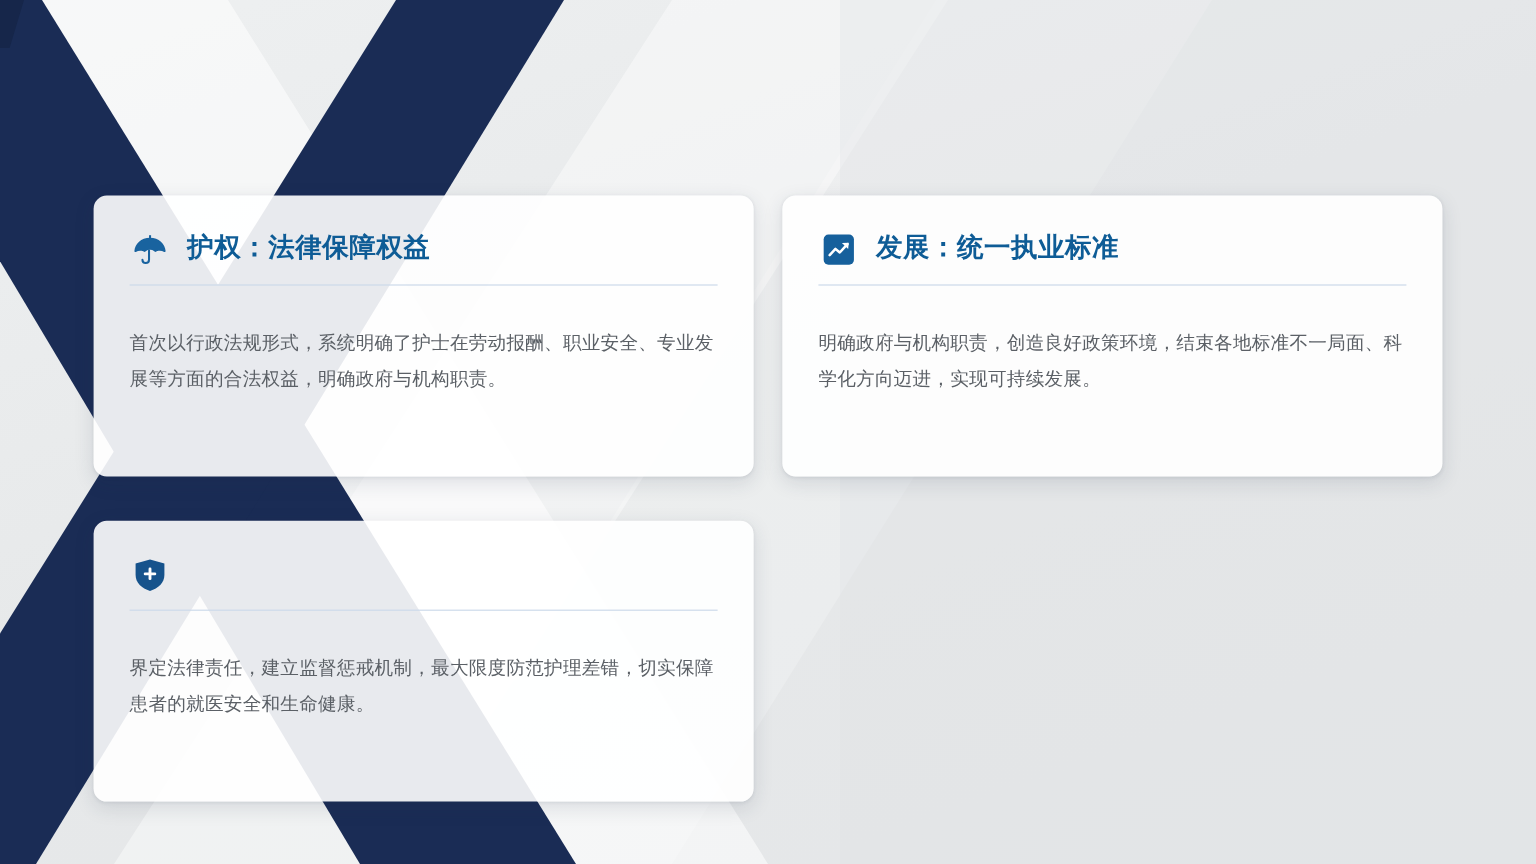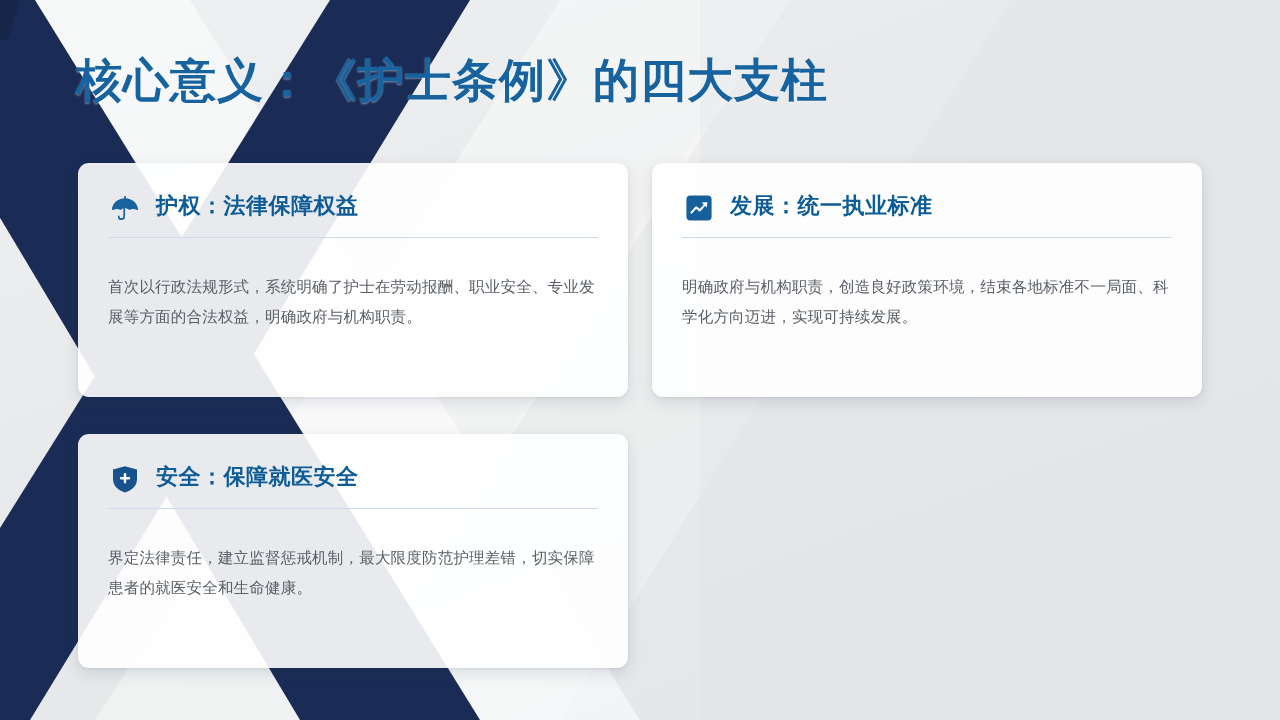--- a/index.html
+++ b/index.html
@@ -94,23 +94,20 @@
       <polygon points="-130,0 35,0 480,720 300,720" fill="#1a2c55"></polygon>
 
       <polygon points="330,0 470,0 30,720 -120,720" fill="#1a2c55"></polygon>
 
       <polygon points="-10,0 20,0 8,40 -10,40" fill="#16264a"></polygon>
 
       <rect x="700" y="0" width="580" height="720" fill="#dfe2e4" opacity="0.35"></rect>
     </svg>
   </div>
 
-  <div class="title-wrap">
-    <span class="title-text">核心意义：《护士条例》的四大支柱</span>
-  </div>
 
   <div class="cards">
 
     <div class="card">
       <div class="card-head">
         <span class="card-icon">
           <svg width="32" height="32" viewBox="0 0 32 32">
             <path d="M16 6.2 C8.6 6.2 3.4 11.4 3 17.2 C3 17.9 3.6 18.3 4.2 18 C5.3 17.4 6.6 17.0 7.9 17.0 C9.2 17.0 10.5 17.4 11.6 18.1 C11.6 18.1 13.2 16.2 16 16.2 C18.8 16.2 20.4 18.1 20.4 18.1 C21.5 17.4 22.8 17.0 24.1 17.0 C25.4 17.0 26.7 17.4 27.8 18 C28.4 18.3 29 17.9 29 17.2 C28.6 11.4 23.4 6.2 16 6.2 Z" fill="#19639f"></path>
             <rect x="15.2" y="4" width="1.7" height="3.4" fill="#19639f"></rect>
             <path d="M15.2 16.8 L15.2 24.2 C15.2 26.0 13.9 27.2 12.4 27.2 C10.9 27.2 9.7 26.0 9.7 24.4" stroke="#19639f" stroke-width="1.7" fill="none" stroke-linecap="round"></path>
@@ -140,20 +137,19 @@
 
     <div class="card">
       <div class="card-head">
         <span class="card-icon">
           <svg width="32" height="32" viewBox="0 0 32 32">
             <path d="M16 3.2 L28 6.6 L28 16.2 C28 22.6 22.9 27.4 16 29.4 C9.1 27.4 4 22.6 4 16.2 L4 6.6 Z" fill="#16538c"></path>
             <rect x="14.8" y="10.0" width="2.4" height="10.4" rx="1.1" fill="#ffffff"></rect>
             <rect x="10.8" y="14.0" width="10.4" height="2.4" rx="1.1" fill="#ffffff"></rect>
           </svg>
         </span>
-        <span class="card-title">安全：保障就医安全</span>
       </div>
       <div class="card-divider"></div>
       <p class="card-body">界定法律责任，建立监督惩戒机制，最大限度防范护理差错，切实保障患者的就医安全和生命健康。</p>
     </div>
 
   </div>
 </div>
 
 </body></html>

